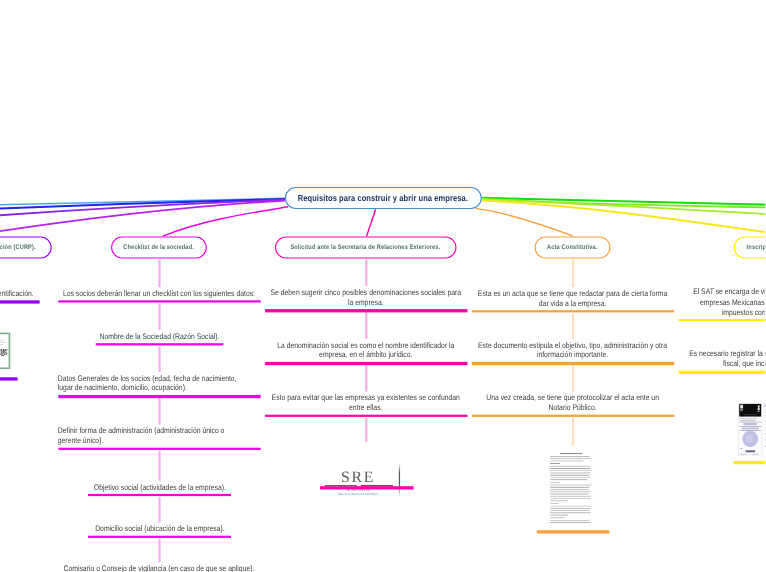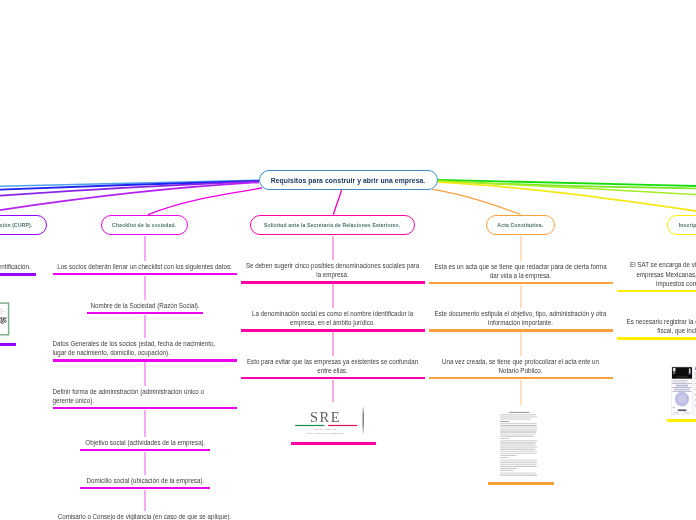--- a/index.html
+++ b/index.html
@@ -178,21 +178,21 @@
     <div class="item" style="left:223.48px;top:309.04px;width:219.05px;text-align:center;">
       <div>La denominación social es como el nombre identificador  la</div>
       <div>empresa, en el ámbito jurídico.</div>
     </div>
     <div class="uline" style="left:241.00px;top:329.25px;width:184px;background:#ff00aa;"></div>
     <div class="item" style="left:223.48px;top:356.54px;width:219.05px;text-align:center;">
       <div>Esto para evitar que las empresas ya existentes se confundan</div>
       <div>entre ellas.</div>
     </div>
     <div class="uline" style="left:241.00px;top:376.75px;width:184px;background:#ff00aa;"></div>
-    <div class="thumb" style="left:291px;top:404px;width:84px;height:34px;">
+    <div class="thumb" style="left:291px;top:420px;width:84px;height:34px;">
       <svg width="84" height="34" viewBox="0 0 84 34">
         <text x="34.5" y="18.4" text-anchor="middle" font-family="Liberation Serif,serif" font-size="14.4" fill="#5e5e5e" letter-spacing="1.5">SRE</text>
         <rect x="4.2" y="20.9" width="29.2" height="1.2" fill="#0f8f4e"></rect>
         <rect x="37.0" y="20.9" width="29.2" height="1.2" fill="#d8144b"></rect>
         <text x="34.5" y="26.2" text-anchor="middle" font-family="Liberation Serif,serif" font-size="2.9" fill="#6c6c6c">SECRETARÍA DE</text>
         <text x="34.5" y="29.6" text-anchor="middle" font-family="Liberation Serif,serif" font-size="2.9" fill="#6c6c6c">RELACIONES EXTERIORES</text>
         <defs>
             <linearGradient id="sreBar" x1="0" y1="0" x2="0" y2="1">
           <stop offset="0" stop-color="#ffffff"></stop>
               <stop offset="0.28" stop-color="#555555"></stop>

